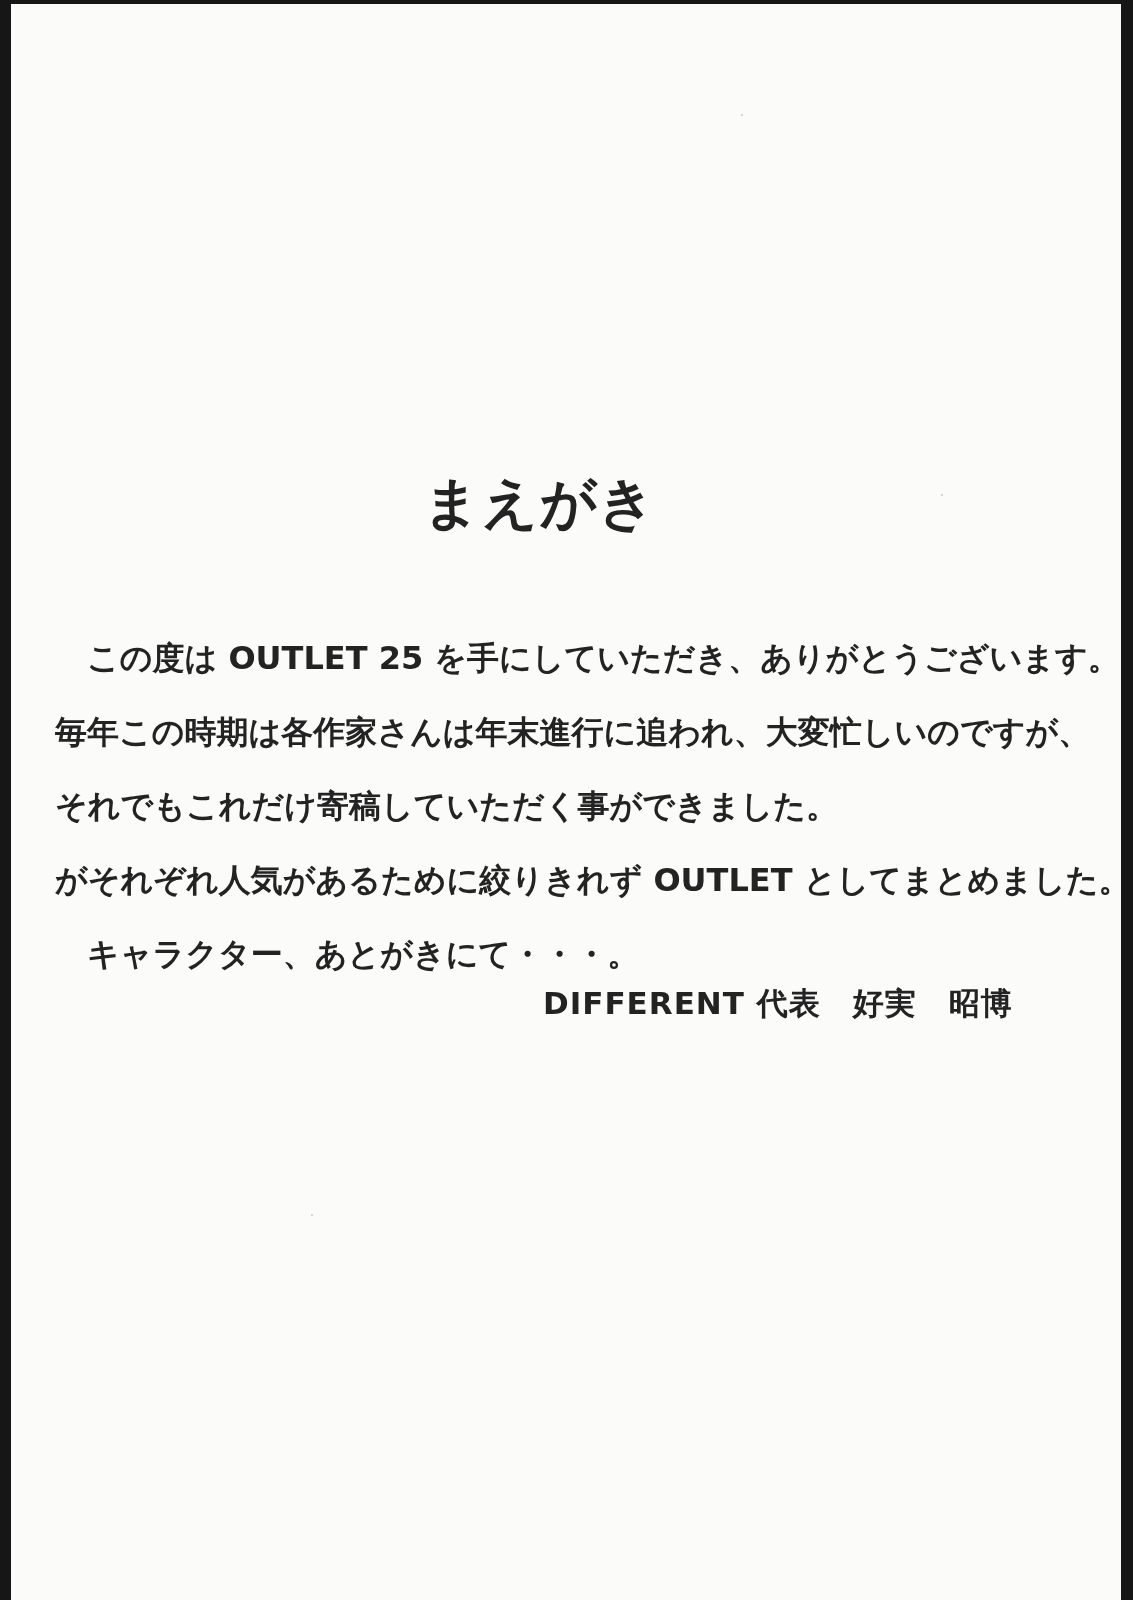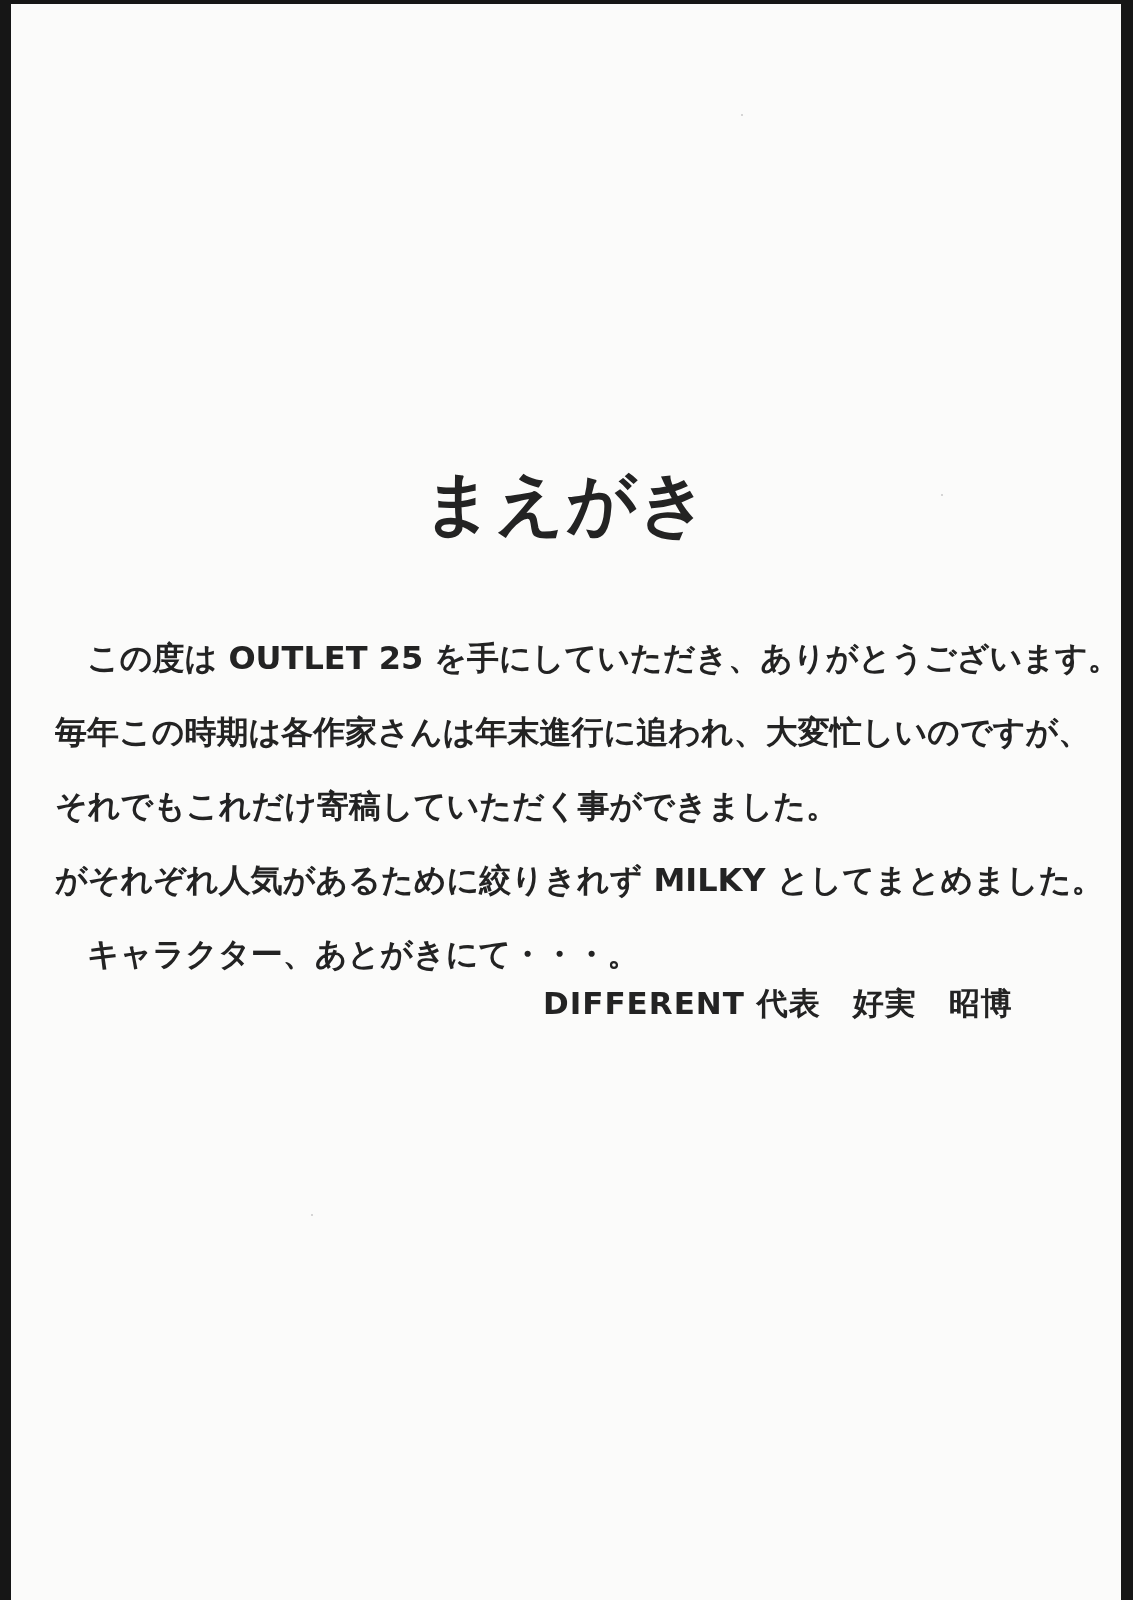--- a/index.html
+++ b/index.html
@@ -19,21 +19,21 @@
     top: 4px;
     width: 1110px;
     height: 1596px;
     background: var(--paper, #fbfbfa);
     color: var(--ink, #232323);
   }
   .page-title {
     position: absolute;
     left: 412px;
     top: 469px;
-    font-size: 69px;
+    font-size: 56px;
     line-height: 60px;
     font-weight: bold;
     letter-spacing: 1px;
     white-space: nowrap;
   }
   .body-text {
     position: absolute;
     left: 44px;
     top: 607px;
     width: 1040px;
@@ -71,21 +71,21 @@
 <body>
 
 <div class="page">
 
   <div class="page-title">まえがき</div>
 
   <div class="body-text">
     <div class="body-line">　この度は OUTLET 25 を手にしていただき、ありがとうございます。</div>
     <div class="body-line">毎年この時期は各作家さんは年末進行に追われ、大変忙しいのですが、</div>
     <div class="body-line">それでもこれだけ寄稿していただく事ができました。</div>
-    <div class="body-line">がそれぞれ人気があるために絞りきれず MILKY としてまとめました。</div>
+    <div class="body-line">がそれぞれ人気があるために絞りきれず OUTLET としてまとめました。</div>
     <div class="body-line">　キャラクター、あとがきにて・・・。</div>
   </div>
 
   <div class="signature">DIFFERENT 代表　好実　昭博</div>
 
   <div class="speck" style="left:730px; top:110px;"></div>
   <div class="speck" style="left:930px; top:490px;"></div>
   <div class="speck" style="left:300px; top:1210px;"></div>
 </div>
 

